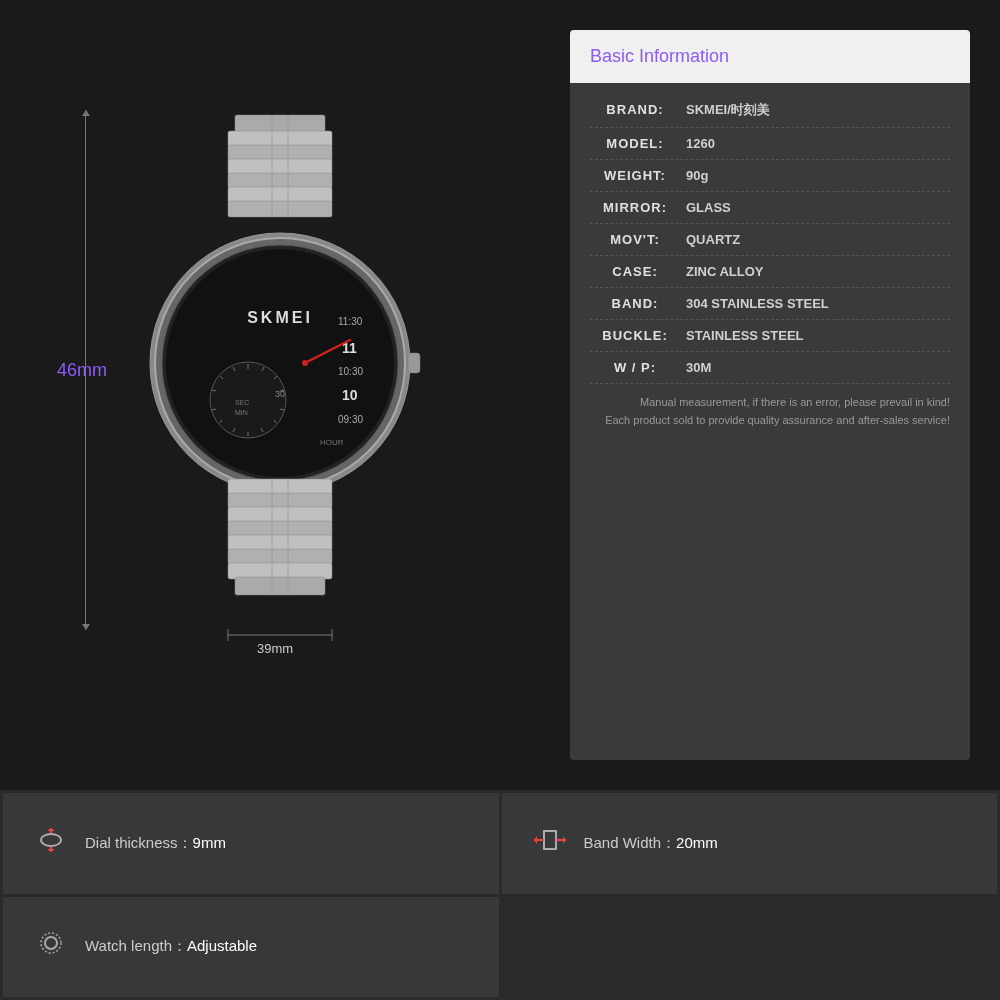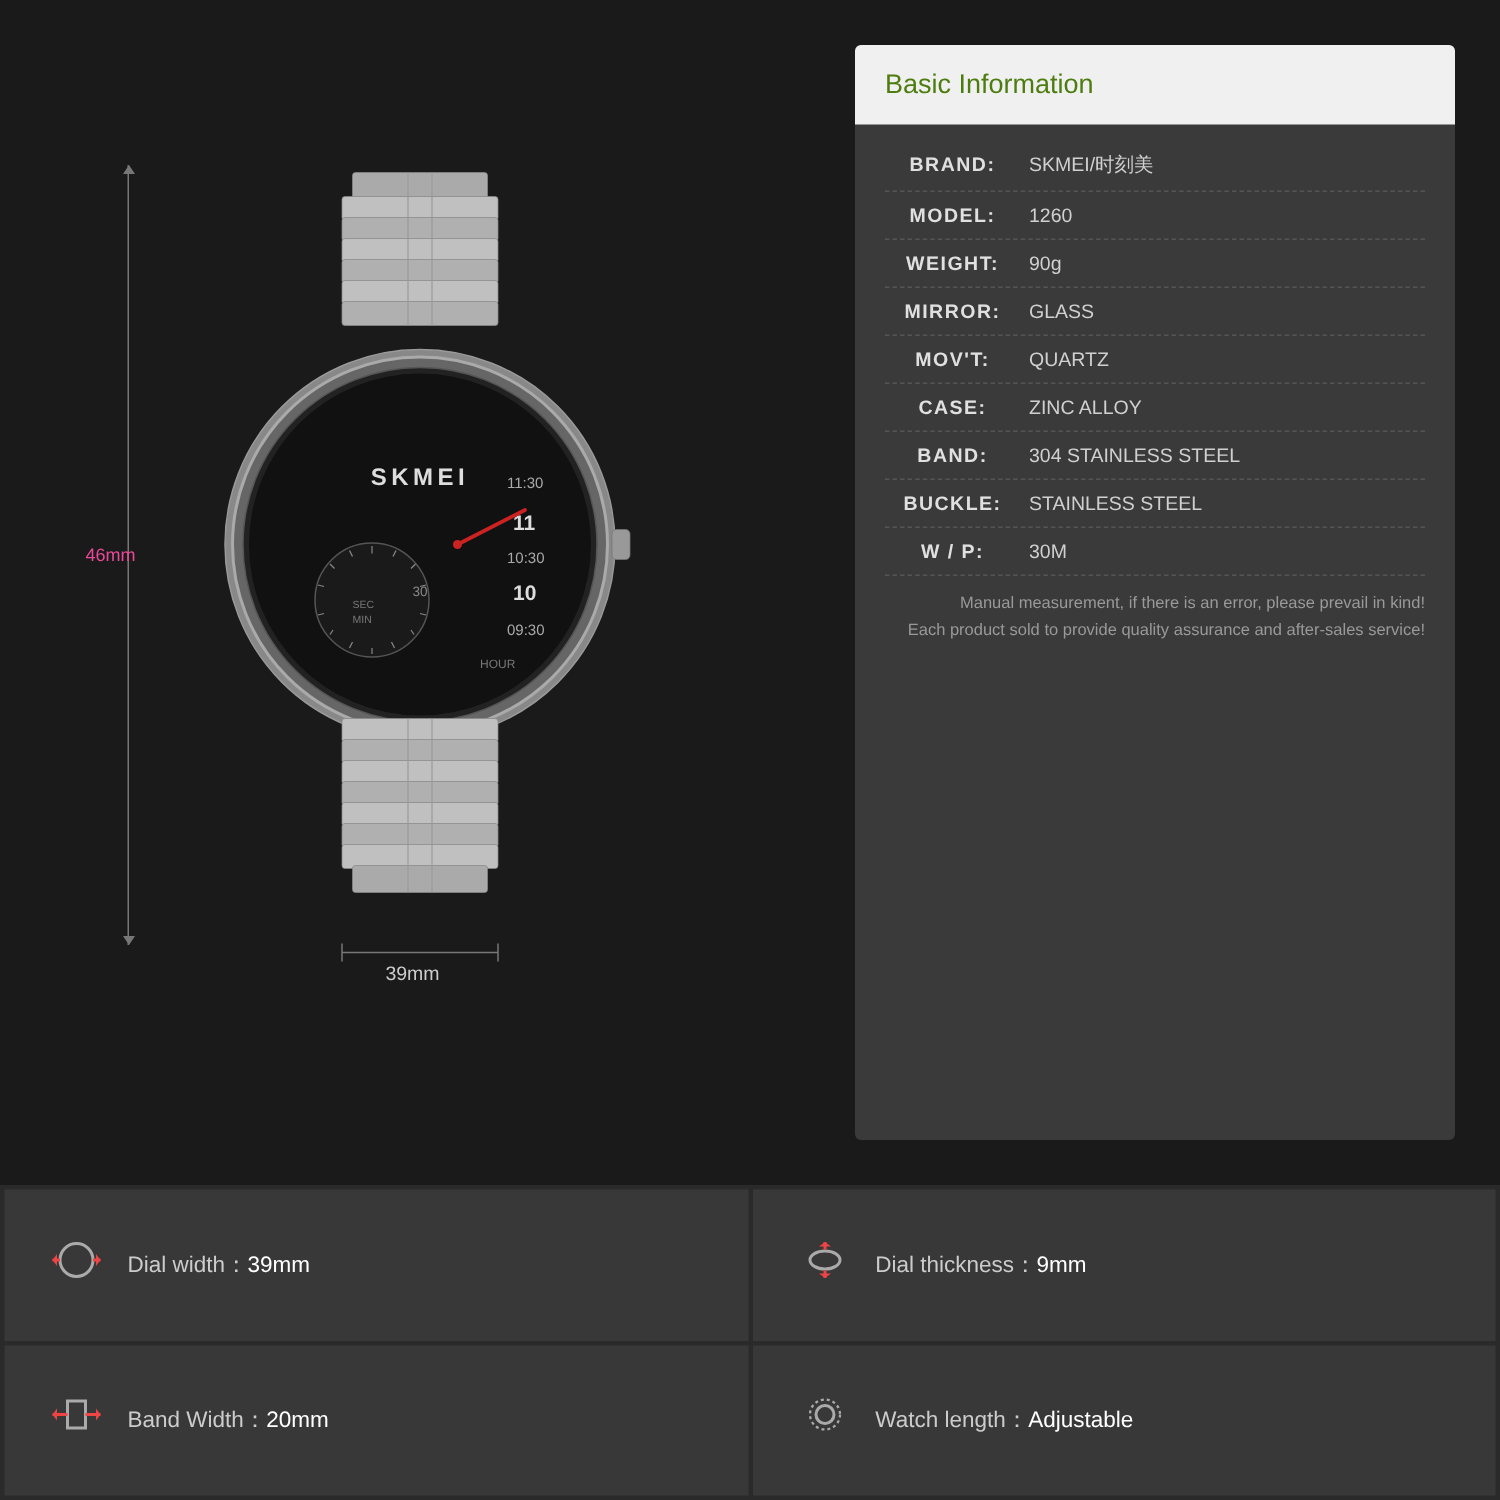--- a/index.html
+++ b/index.html
@@ -38,21 +38,21 @@
       overflow: hidden;
     }
 
     .info-title-bar {
       background: #f0f0f0;
       padding: 16px 20px;
       margin-bottom: 0;
     }
     .info-title-bar span {
       font-size: 18px;
-      color: #4d7c0f;
+      color: #8b5cf6;
       font-weight: normal;
     }
 
     .info-content {
       padding: 10px 20px 16px 20px;
     }
 
     .info-row {
       display: flex;
       align-items: baseline;
@@ -68,20 +68,21 @@
       font-weight: bold;
       color: #e0e0e0;
       font-size: 13px;
       min-width: 90px;
       letter-spacing: 1px;
     }
     .info-value {
       color: #d0d0d0;
       font-size: 13px;
       margin-left: 6px;
+      font-weight: bold;
     }
 
     .info-note {
       margin-top: 10px;
       font-size: 11px;
       color: #999;
       line-height: 1.6;
       text-align: right;
     }
 
@@ -136,21 +137,21 @@
 
 <div class="main-area">
 
   <div class="watch-area">
 
     <div style="position:absolute; left:55px; top:80px; bottom:130px; display:flex; flex-direction:column; align-items:center;">
       <div style="width:1px; background:#777; flex:1; position:relative;">
         <div style="position:absolute; top:0; left:50%; transform:translateX(-50%); width:0; height:0; border-left:4px solid transparent; border-right:4px solid transparent; border-bottom:6px solid #777;"></div>
         <div style="position:absolute; bottom:0; left:50%; transform:translateX(-50%); width:0; height:0; border-left:4px solid transparent; border-right:4px solid transparent; border-top:6px solid #777;"></div>
       </div>
-      <div style="position:absolute; left:-28px; top:50%; transform:translateY(-50%); color:#ec4899; font-size:12px; white-space:nowrap;">46mm</div>
+      <div style="position:absolute; left:-28px; top:50%; transform:translateY(-50%); color:#8b5cf6; font-size:18px; white-space:nowrap;">46mm</div>
     </div>
 
     <div class="watch-wrap">
       <svg width="320" height="580" viewBox="0 0 320 580" xmlns="http://www.w3.org/2000/svg">
 
         <g fill="#bbb" stroke="#888" stroke-width="0.5">
 
           <rect x="115" y="10" width="90" height="18" rx="2" fill="#aaa"></rect>
           <rect x="108" y="26" width="104" height="16" rx="2" fill="#c0c0c0"></rect>
           <rect x="108" y="40" width="104" height="16" rx="2" fill="#b0b0b0"></rect>
@@ -269,30 +270,20 @@
         <div class="info-row">
     <span class="info-label">W / P:</span>
     <span class="info-value">30M</span>
   </div>
         <div class="info-note">Manual measurement, if there is an error, please prevail in kind!<br>Each product sold to provide quality assurance and after-sales service!</div>
       </div>
   </div>
 </div>
 
 <div class="bottom-bar" id="bottom-specs">
-<div class="spec-cell">
-    <span class="spec-icon"><svg width="36" height="28" viewBox="0 0 36 28">
-          <circle cx="18" cy="14" r="11" fill="none" stroke="#aaa" stroke-width="2"></circle>
-          <line x1="2" y1="14" x2="7" y2="14" stroke="#e44" stroke-width="2"></line>
-          <polygon points="5,10 2,14 5,18" fill="#e44"></polygon>
-          <line x1="29" y1="14" x2="34" y2="14" stroke="#e44" stroke-width="2"></line>
-          <polygon points="31,10 34,14 31,18" fill="#e44"></polygon>
-        </svg></span>
-    <span class="spec-text">Dial width：<span>39mm</span></span>
-  </div>
     <div class="spec-cell">
     <span class="spec-icon"><svg width="36" height="28" viewBox="0 0 36 28">
           <rect x="8" y="8" width="20" height="12" rx="10" fill="none" stroke="#aaa" stroke-width="2"></rect>
           <line x1="18" y1="2" x2="18" y2="7" stroke="#e44" stroke-width="2"></line>
           <polygon points="14,5 18,2 22,5" fill="#e44"></polygon>
           <line x1="18" y1="21" x2="18" y2="26" stroke="#e44" stroke-width="2"></line>
           <polygon points="14,23 18,26 22,23" fill="#e44"></polygon>
         </svg></span>
     <span class="spec-text">Dial thickness：<span>9mm</span></span>
   </div>

